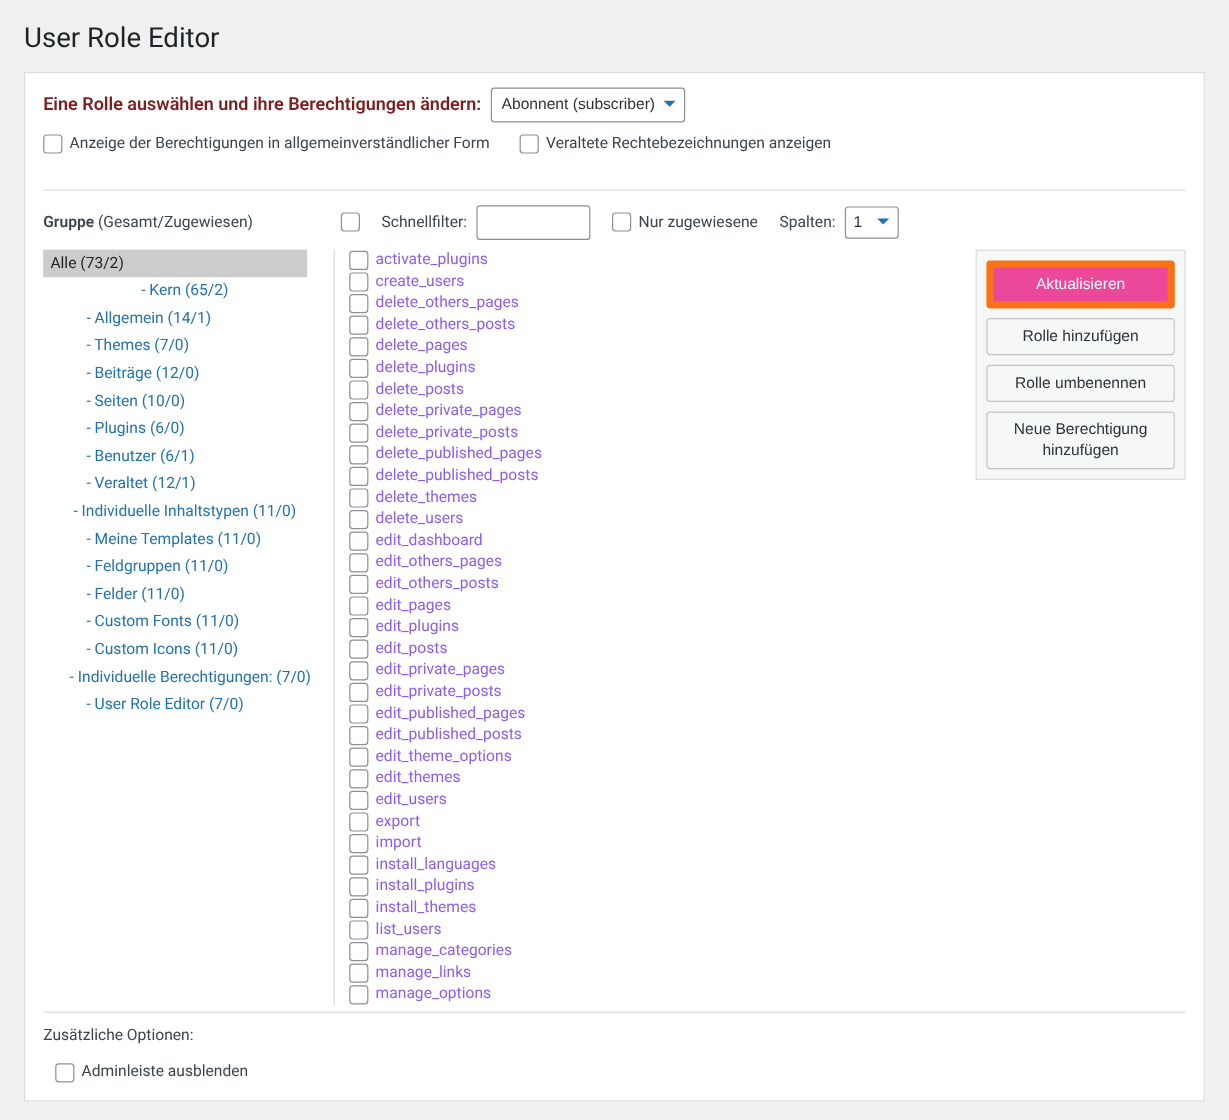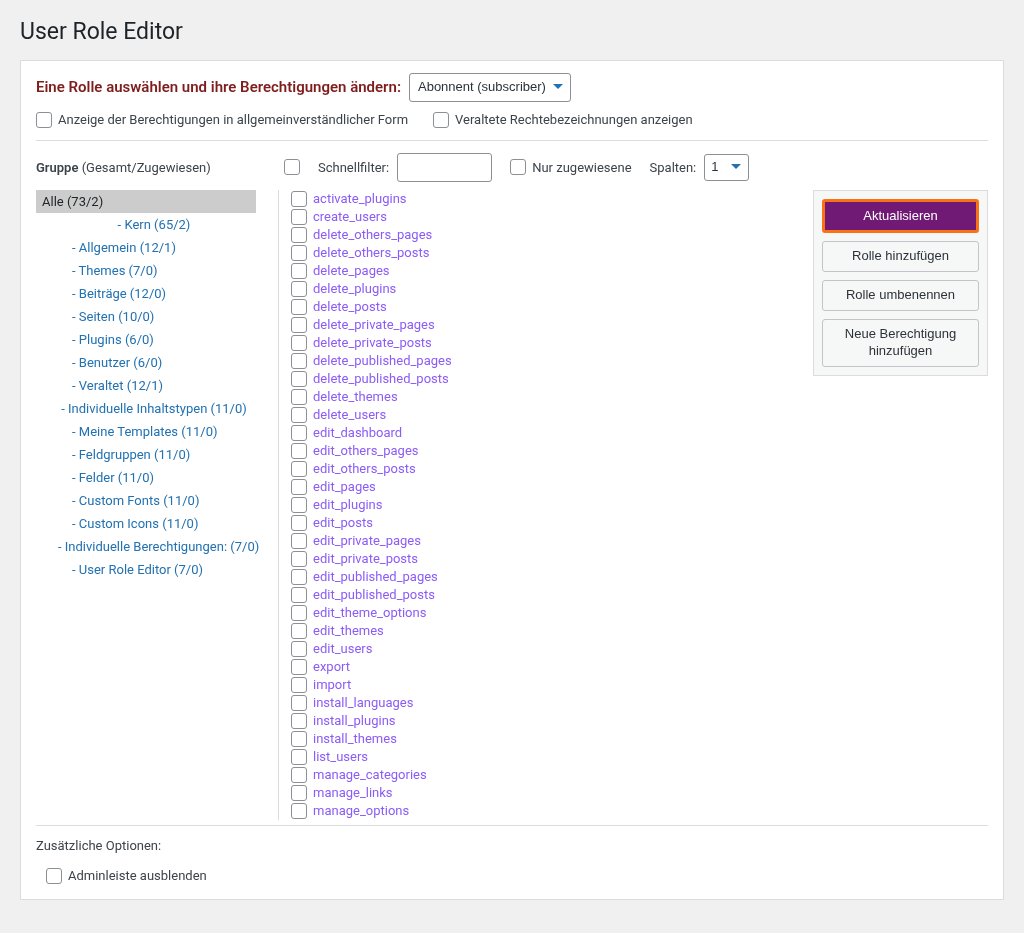--- a/index.html
+++ b/index.html
@@ -57,21 +57,21 @@
     right: 8px; top: 50%;
     transform: translateY(-30%);
     border: 5px solid transparent;
     border-top-color: #2271b1;
     pointer-events: none;
   }
   .checkbox-row {
     display: flex;
     align-items: center;
     gap: 25px;
-    padding-bottom: 12px;
+    padding-bottom: 30px;
     margin-bottom: 12px;
     border-bottom: 1px solid #dcdcde;
   }
   .chk-group { display: flex; align-items: center; gap: 6px; }
   input[type="checkbox"] {
     width: 16px; height: 16px;
     border: 1px solid #8c8f94;
     border-radius: 3px;
     background: #fff;
     appearance: none;
@@ -144,23 +144,23 @@
     display: block;
     width: 100%;
     text-align: center;
     padding: 6px 10px;
     font-size: 13px;
     border-radius: 3px;
     cursor: pointer;
     line-height: 1.3;
   }
   .btn-primary {
-    background: #701a75;
+    background: #ec4899;
     color: #fff;
-    border: 3px solid #f97316;
+    border: 6px solid #f97316;
   }
   .btn-secondary {
     background: #f6f7f7;
     color: #2c3338;
     border: 1px solid #c3c4c7;
   }
   .extra-section {
     padding-top: 12px;
   }
   .extra-section > div:first-child { margin-bottom: 15px; color:#3c434a; }
@@ -214,26 +214,26 @@
             <option>1</option>
           </select>
         </span>
       </div>
     </div>
 
     <div class="content-row">
       <div class="sidebar" id="tree">
           <div class="tree-item indent-0 selected">Alle (73/2)</div>
           <div class="tree-item indent-1">- Kern (65/2)</div>
-          <div class="tree-item indent-2">- Allgemein (12/1)</div>
+          <div class="tree-item indent-2">- Allgemein (14/1)</div>
           <div class="tree-item indent-2">- Themes (7/0)</div>
           <div class="tree-item indent-2">- Beiträge (12/0)</div>
           <div class="tree-item indent-2">- Seiten (10/0)</div>
           <div class="tree-item indent-2">- Plugins (6/0)</div>
-          <div class="tree-item indent-2">- Benutzer (6/0)</div>
+          <div class="tree-item indent-2">- Benutzer (6/1)</div>
           <div class="tree-item indent-2">- Veraltet (12/1)</div>
           <div class="tree-item indent-1">- Individuelle Inhaltstypen (11/0)</div>
           <div class="tree-item indent-2">- Meine Templates (11/0)</div>
           <div class="tree-item indent-2">- Feldgruppen (11/0)</div>
           <div class="tree-item indent-2">- Felder (11/0)</div>
           <div class="tree-item indent-2">- Custom Fonts (11/0)</div>
           <div class="tree-item indent-2">- Custom Icons (11/0)</div>
           <div class="tree-item indent-1">- Individuelle Berechtigungen: (7/0)</div>
           <div class="tree-item indent-2">- User Role Editor (7/0)</div>
         </div>

